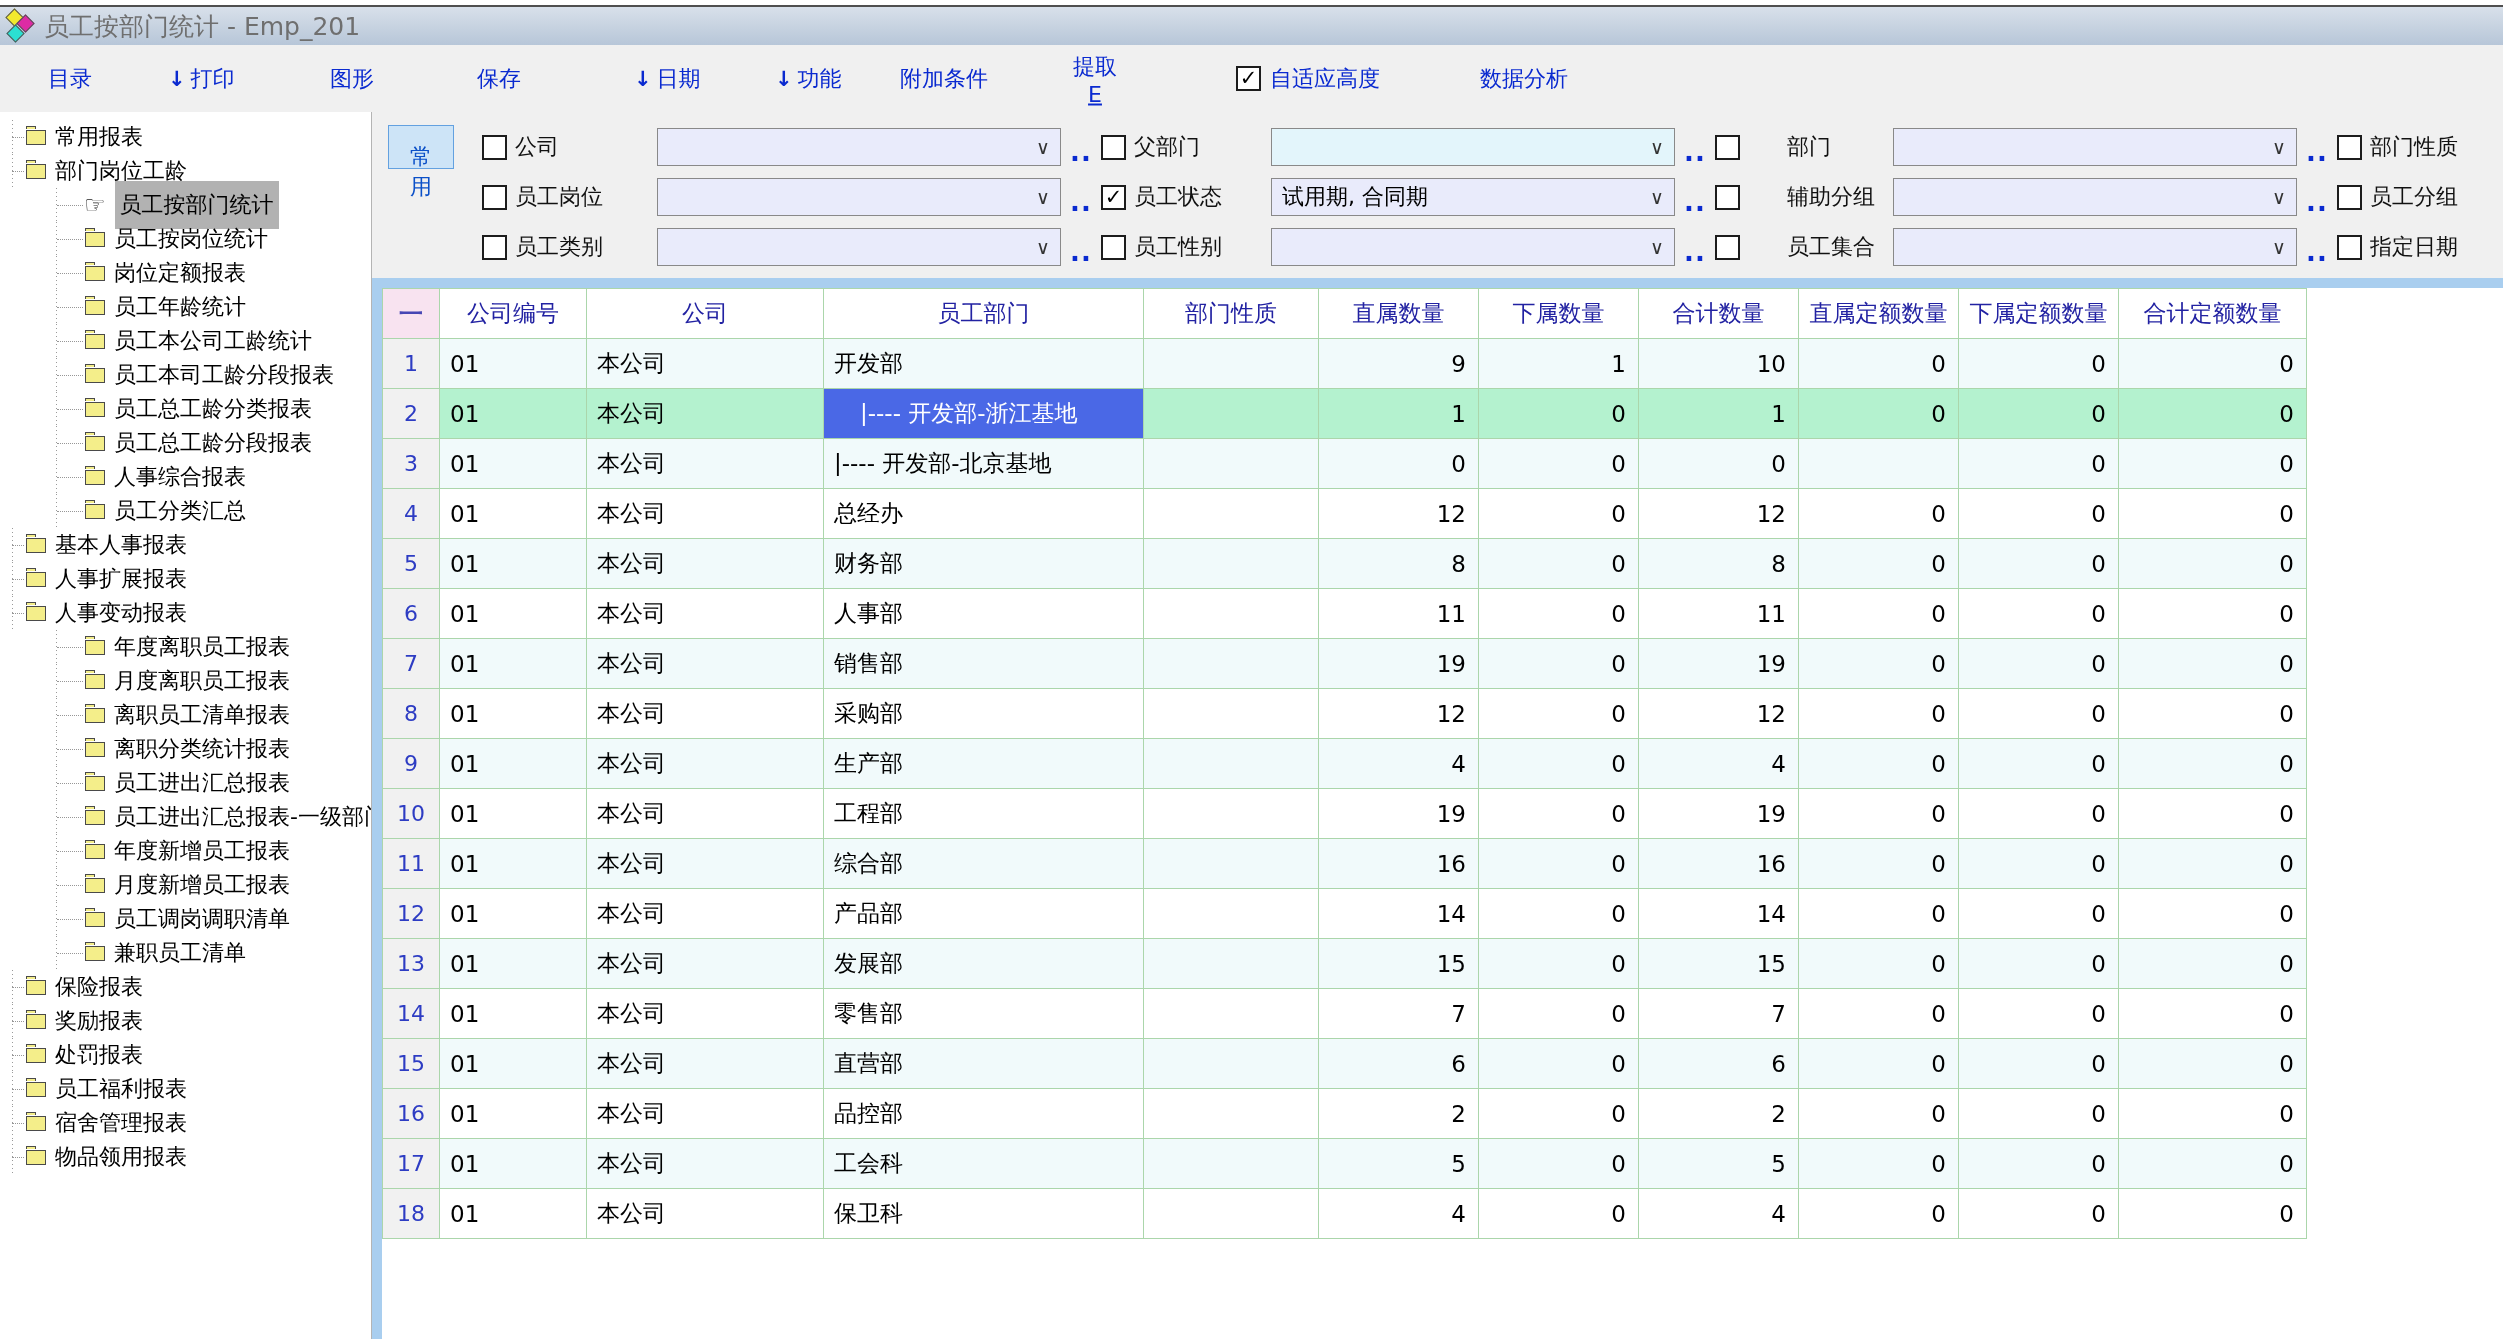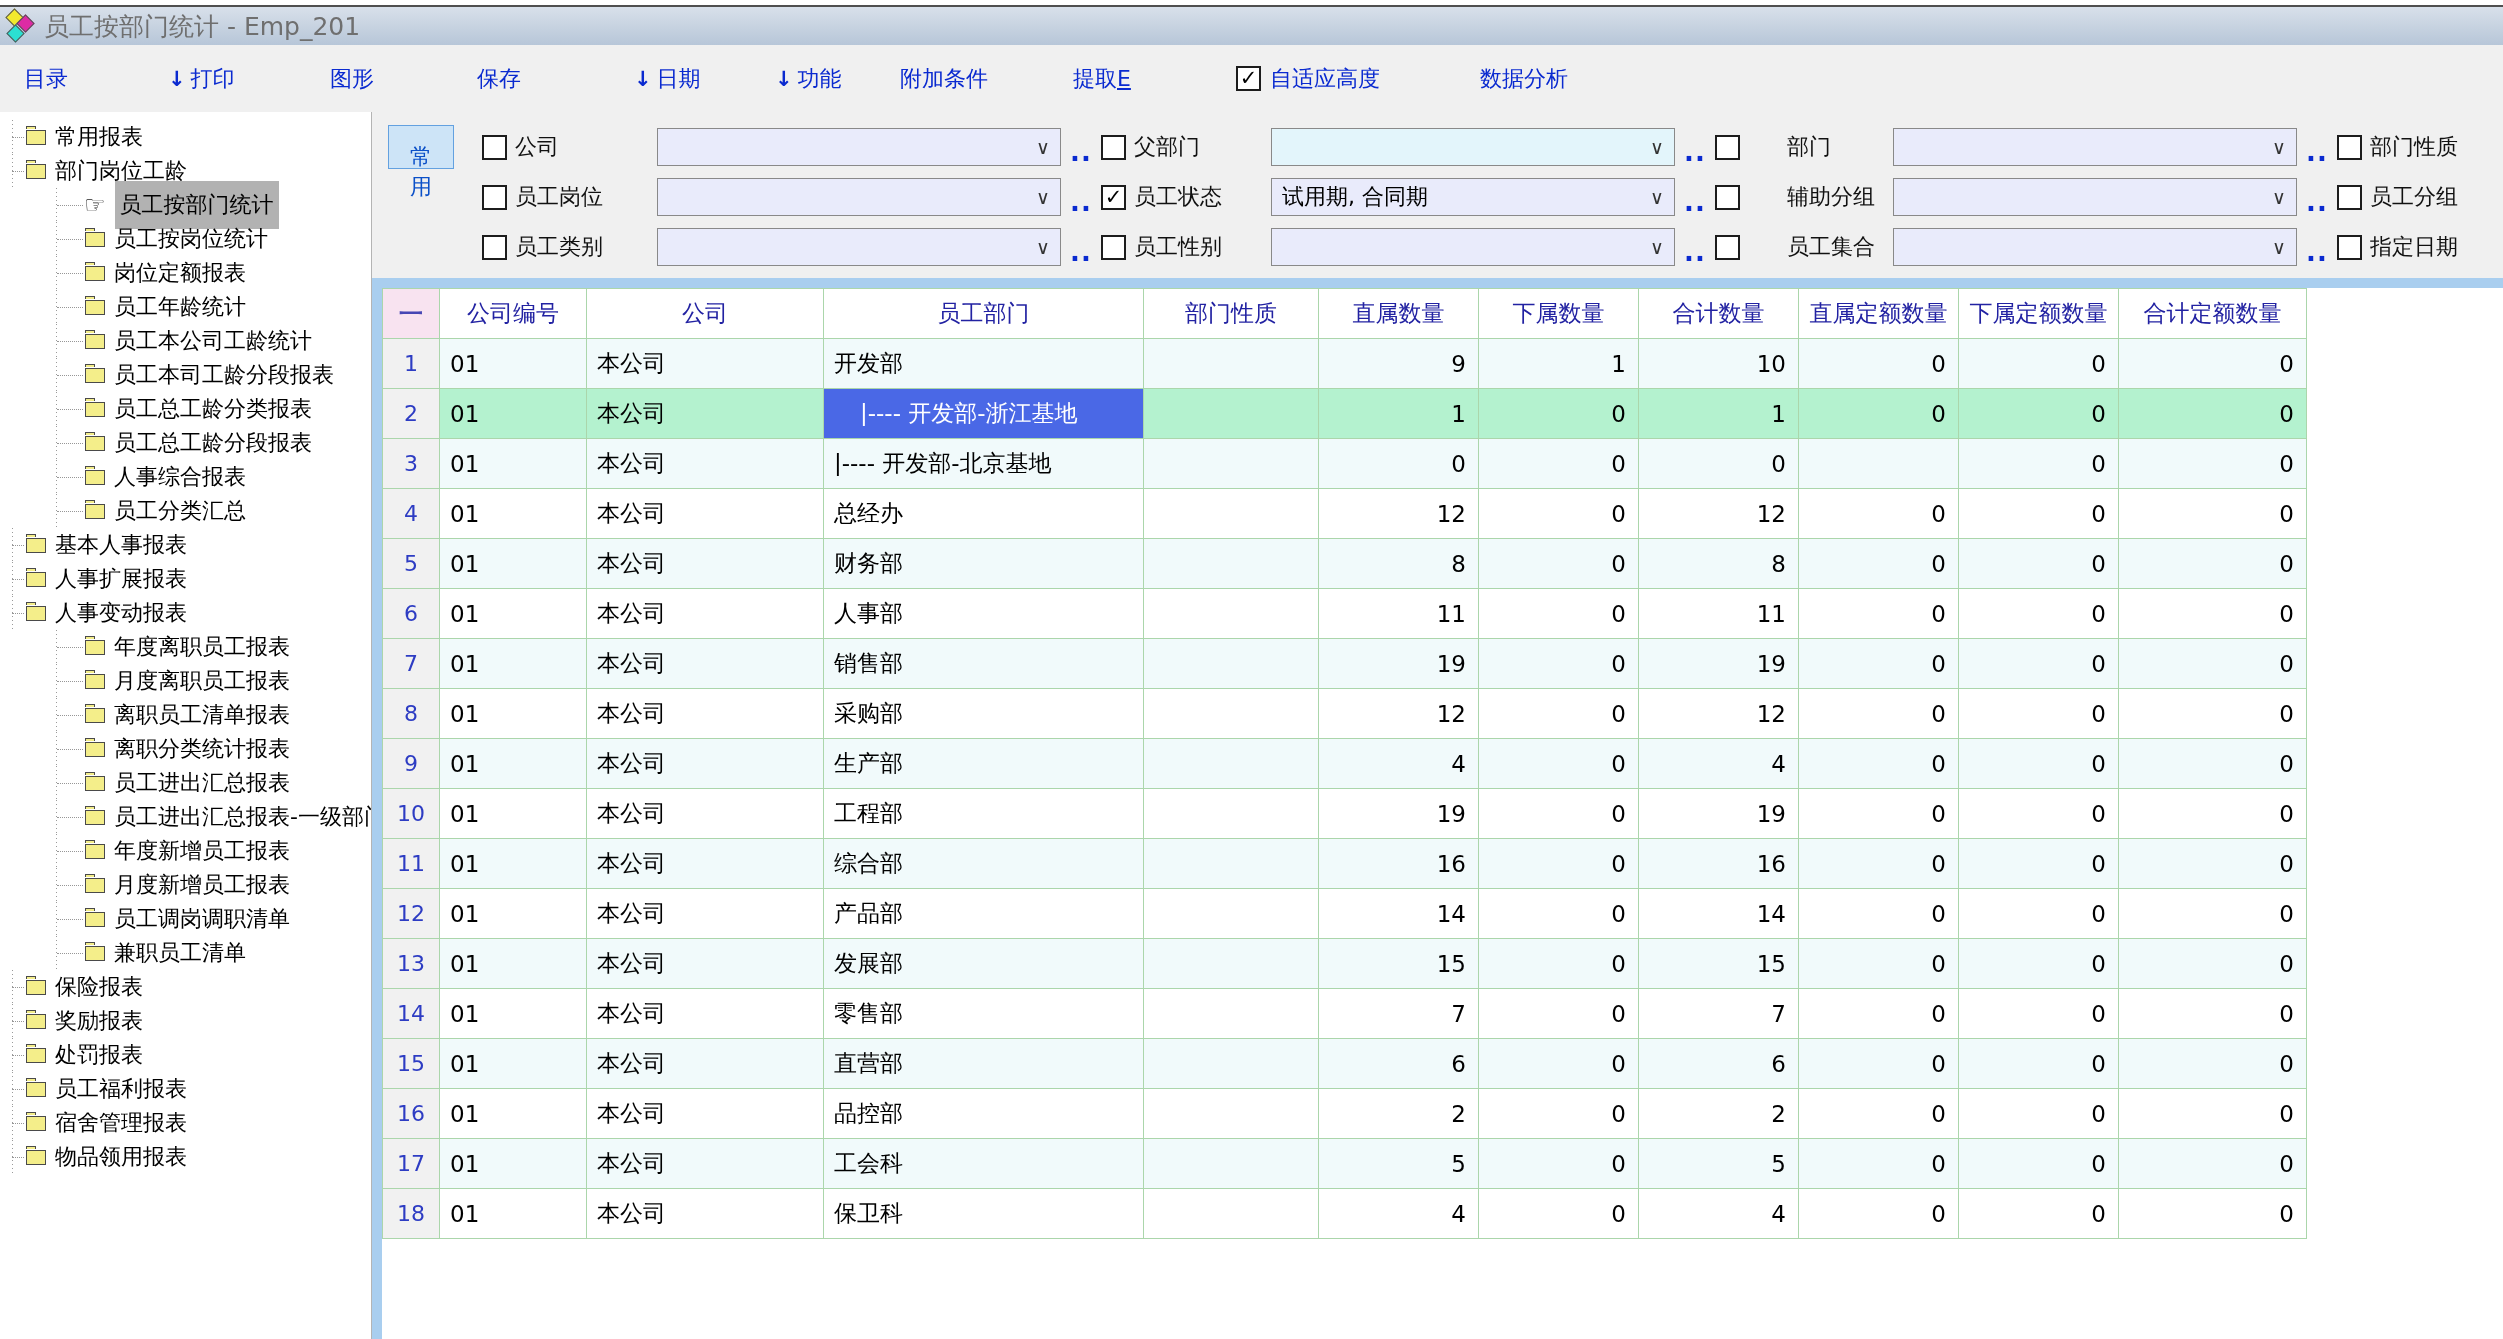--- a/index.html
+++ b/index.html
@@ -93,21 +93,21 @@
   <div class="titlebar">
     <span class="app-icon">
       <span class="diamond d1"></span>
       <span class="diamond d2"></span>
       <span class="diamond d3"></span>
     </span>
     <span class="title">员工按部门统计 - Emp_201</span>
   </div>
 
   <div class="menubar" id="menubar">
-      <div class="menu-item" style="left: 24px;">
+      <div class="menu-item" style="left: 48px;">
         <span class="mlabel">目录</span>
       </div>
       <div class="menu-item" style="left: 168px;">
         <span class="marrow">↓</span>
         <span class="mlabel">打印</span>
       </div>
       <div class="menu-item" style="left: 330px;">
         <span class="mlabel">图形</span>
       </div>
       <div class="menu-item" style="left: 477px;">
@@ -117,21 +117,21 @@
         <span class="marrow">↓</span>
         <span class="mlabel">日期</span>
       </div>
       <div class="menu-item" style="left: 775px;">
         <span class="marrow">↓</span>
         <span class="mlabel">功能</span>
       </div>
       <div class="menu-item" style="left: 900px;">
         <span class="mlabel">附加条件</span>
       </div>
-      <div class="menu-item" style="left: 1073px;">
+      <div class="menu-item" style="left: 1073px; flex-direction: column;">
         <span class="mlabel">提取</span>
         <span class="accel">E</span>
       </div>
       <div class="menu-item" style="left: 1236px;">
         <span class="cb">✓</span>
         <span class="mlabel">自适应高度</span>
       </div>
       <div class="menu-item" style="left: 1480px;">
         <span class="mlabel">数据分析</span>
       </div>

